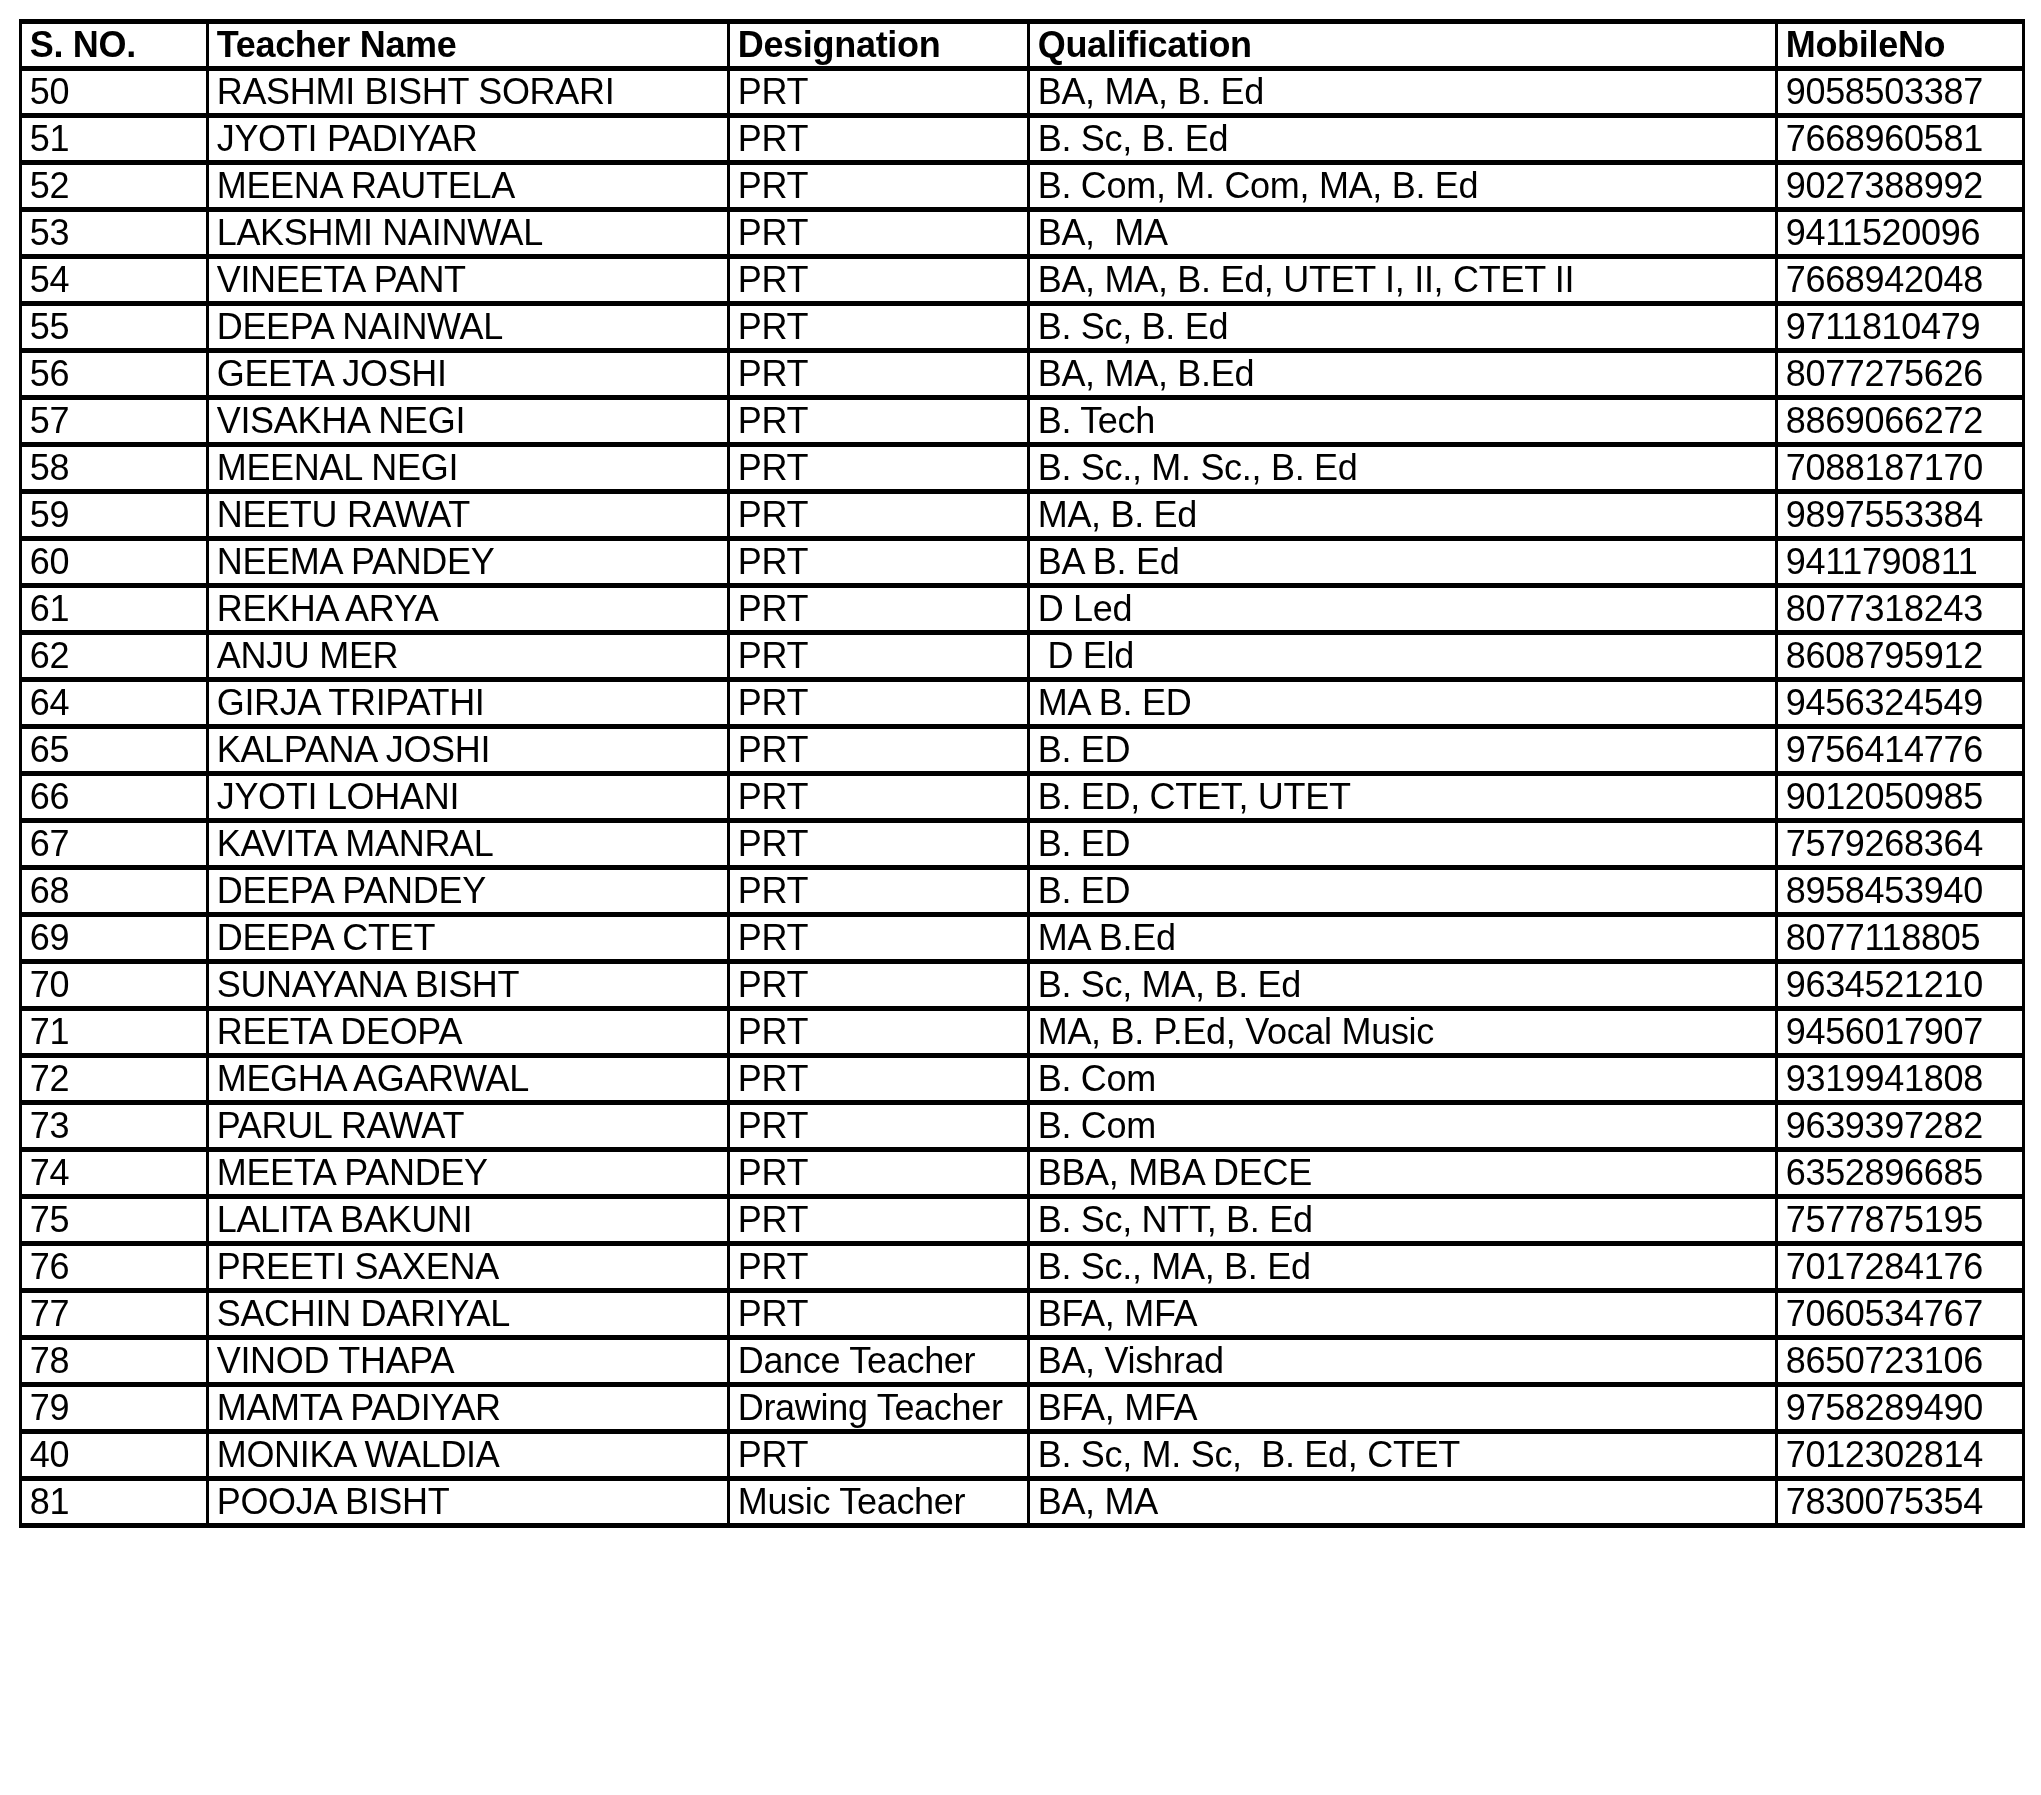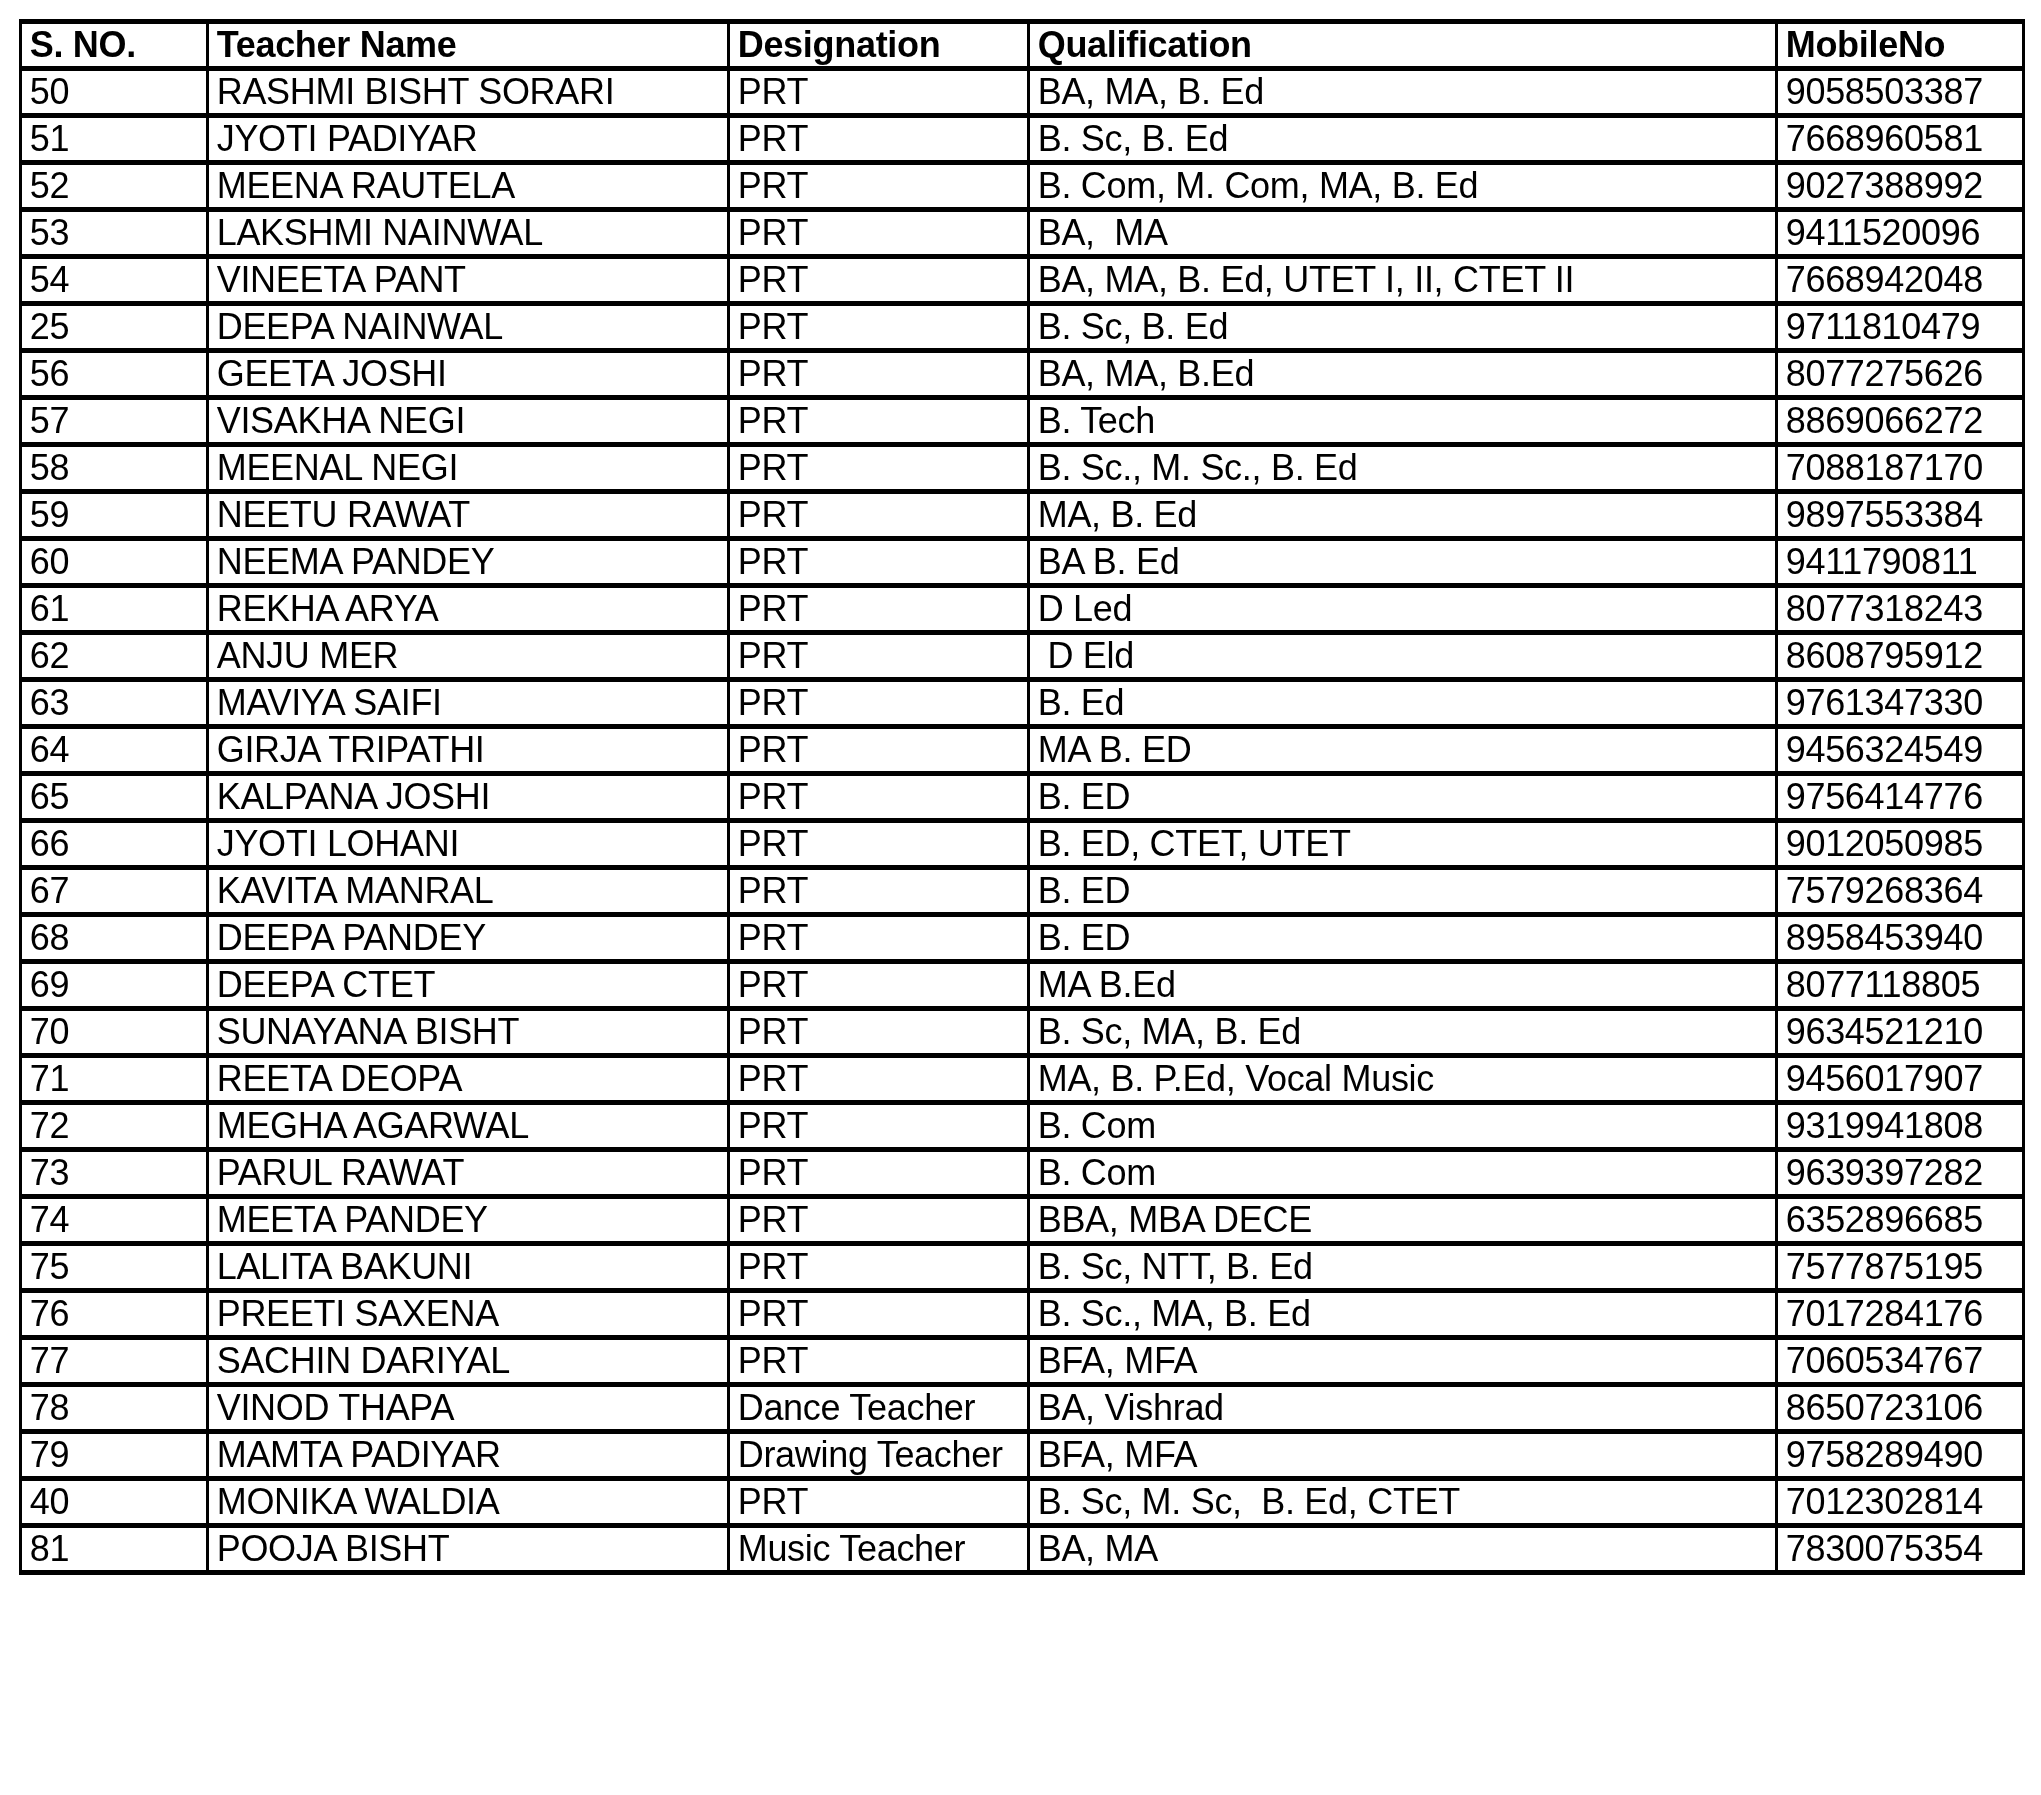--- a/index.html
+++ b/index.html
@@ -107,21 +107,21 @@
       <td>9411520096</td>
     </tr>
         <tr>
       <td class="col-sno">54</td>
       <td>VINEETA PANT</td>
       <td>PRT</td>
       <td>BA, MA, B. Ed, UTET I, II, CTET II</td>
       <td>7668942048</td>
     </tr>
         <tr>
-      <td class="col-sno">25</td>
+      <td class="col-sno">55</td>
       <td>DEEPA NAINWAL</td>
       <td>PRT</td>
       <td>B. Sc, B. Ed</td>
       <td>9711810479</td>
     </tr>
         <tr>
       <td class="col-sno">56</td>
       <td>GEETA JOSHI</td>
       <td>PRT</td>
       <td>BA, MA, B.Ed</td>
@@ -161,27 +161,20 @@
       <td>PRT</td>
       <td>D Led</td>
       <td>8077318243</td>
     </tr>
         <tr>
       <td class="col-sno">62</td>
       <td>ANJU MER</td>
       <td>PRT</td>
       <td> D Eld</td>
       <td>8608795912</td>
-    </tr>
-        <tr>
-      <td class="col-sno">63</td>
-      <td>MAVIYA SAIFI</td>
-      <td>PRT</td>
-      <td>B. Ed</td>
-      <td>9761347330</td>
     </tr>
         <tr>
       <td class="col-sno">64</td>
       <td>GIRJA TRIPATHI</td>
       <td>PRT</td>
       <td>MA B. ED</td>
       <td>9456324549</td>
     </tr>
         <tr>
       <td class="col-sno">65</td>

